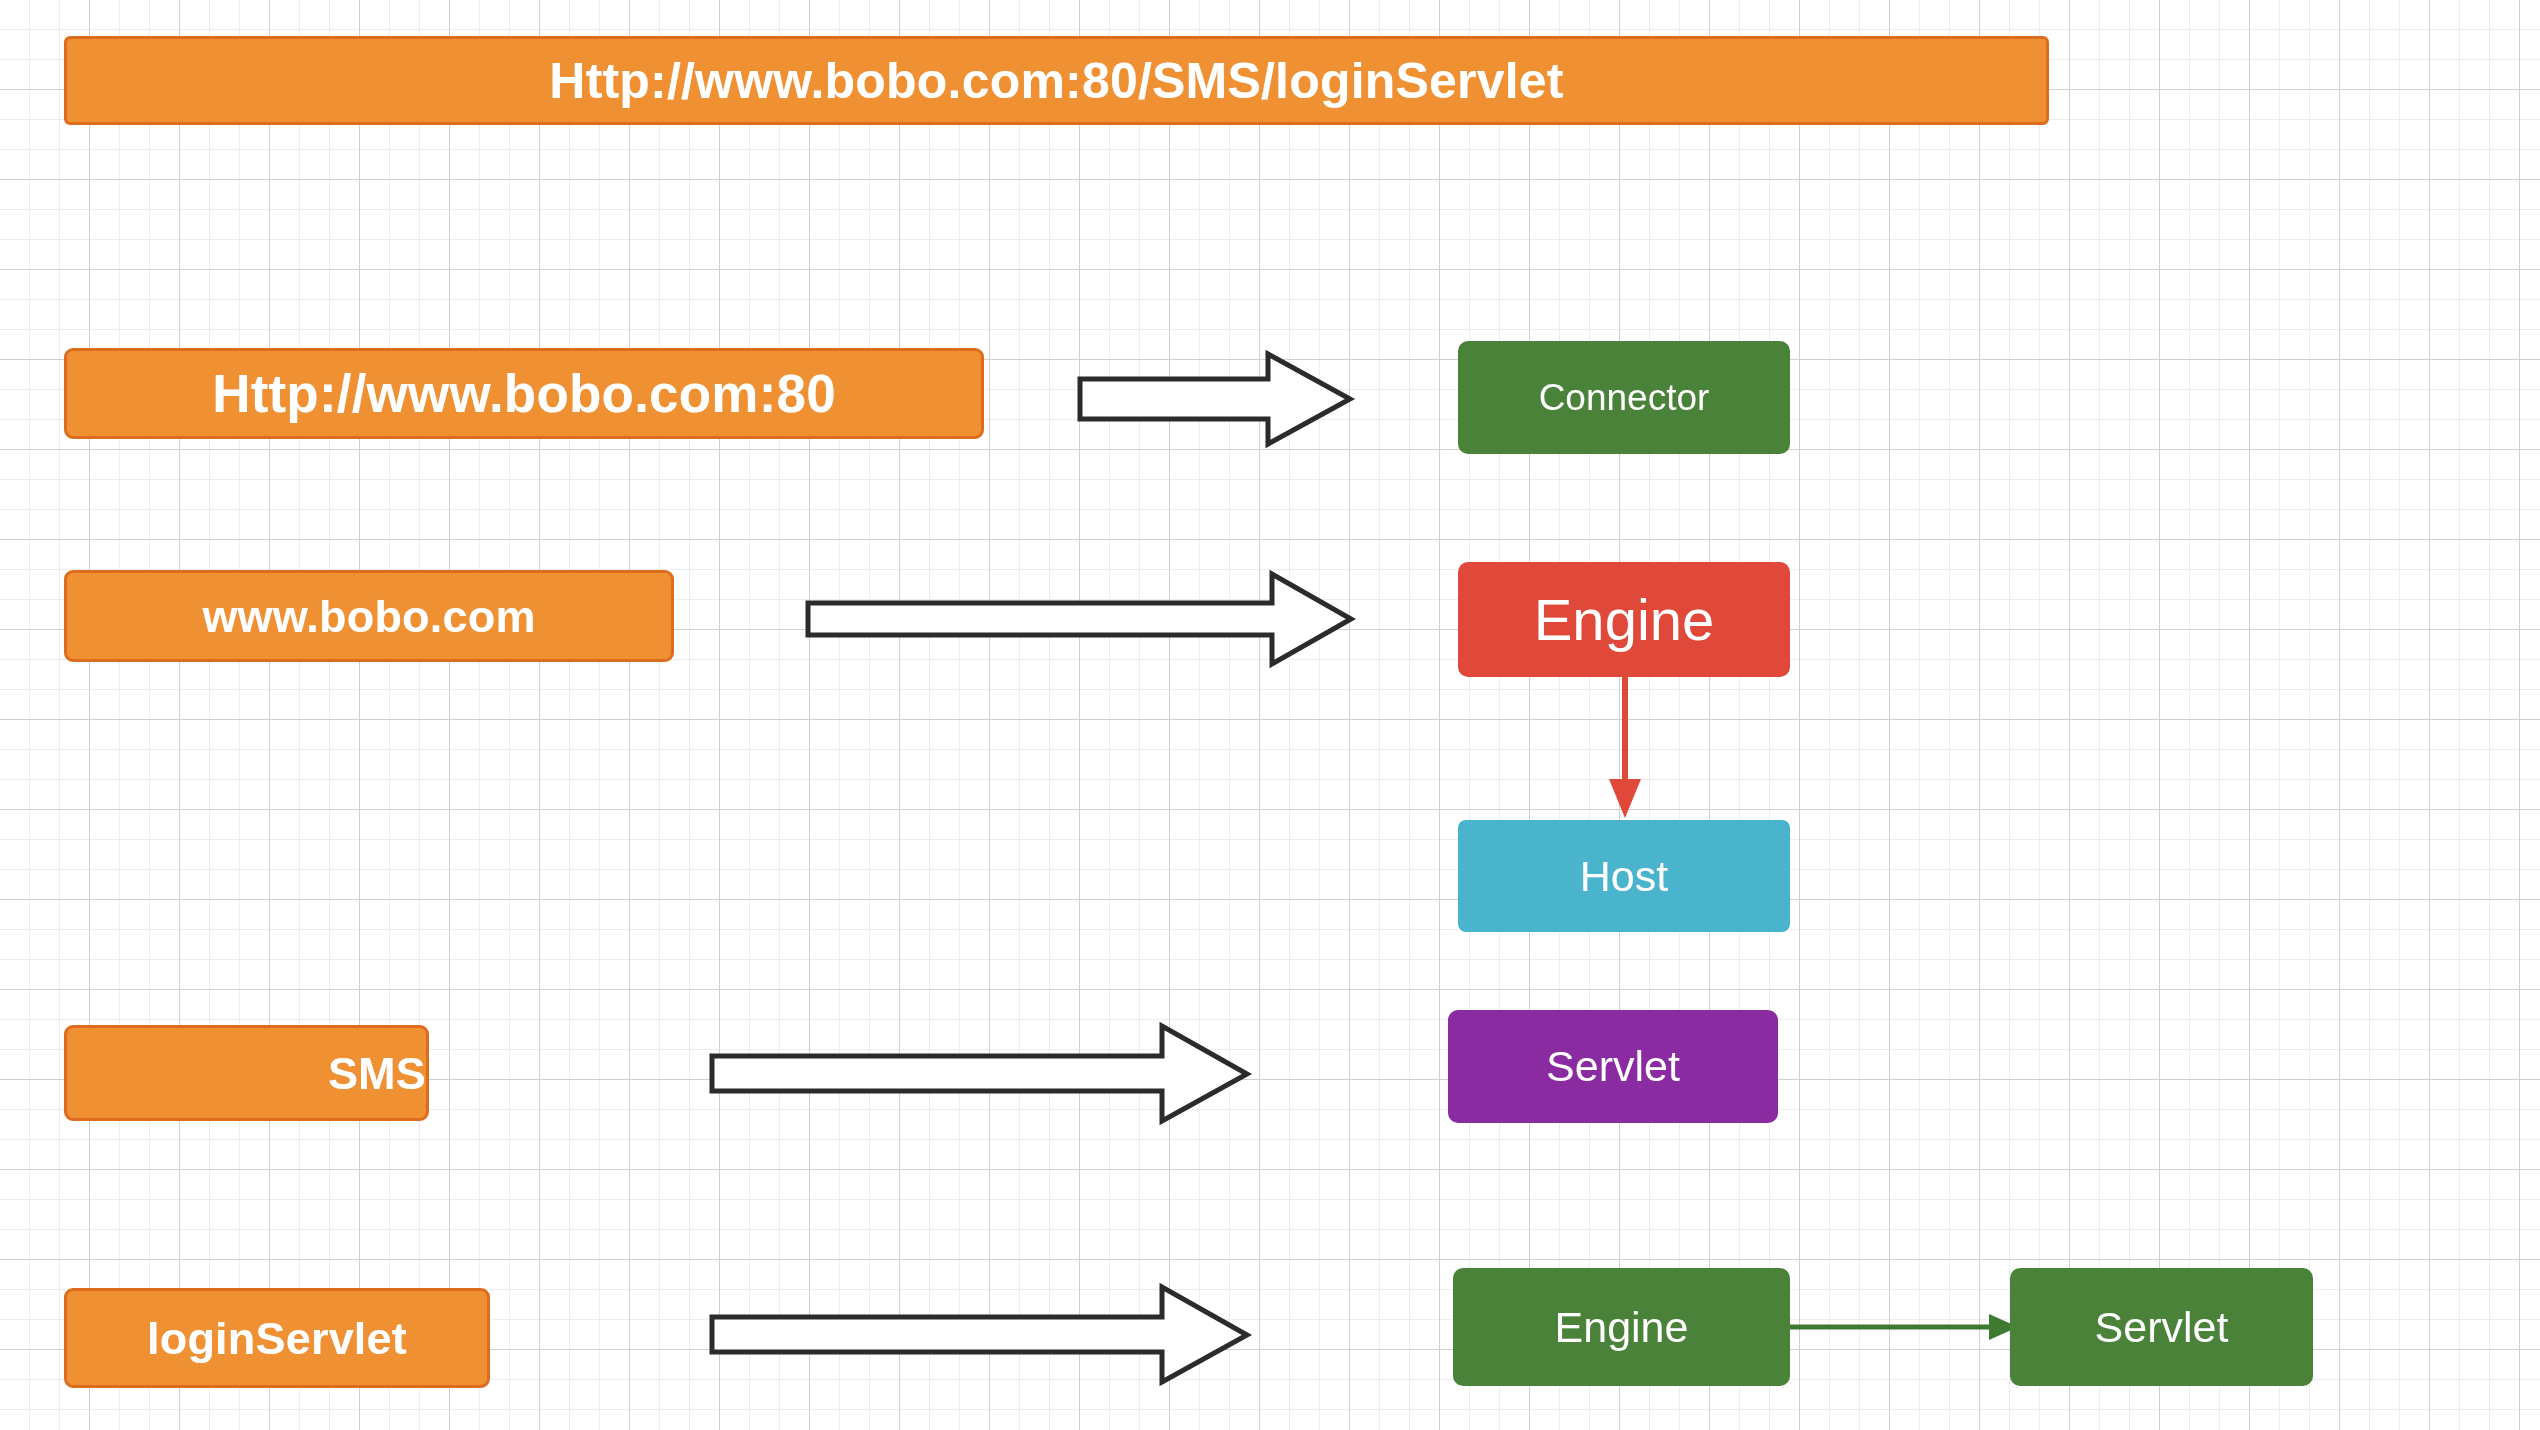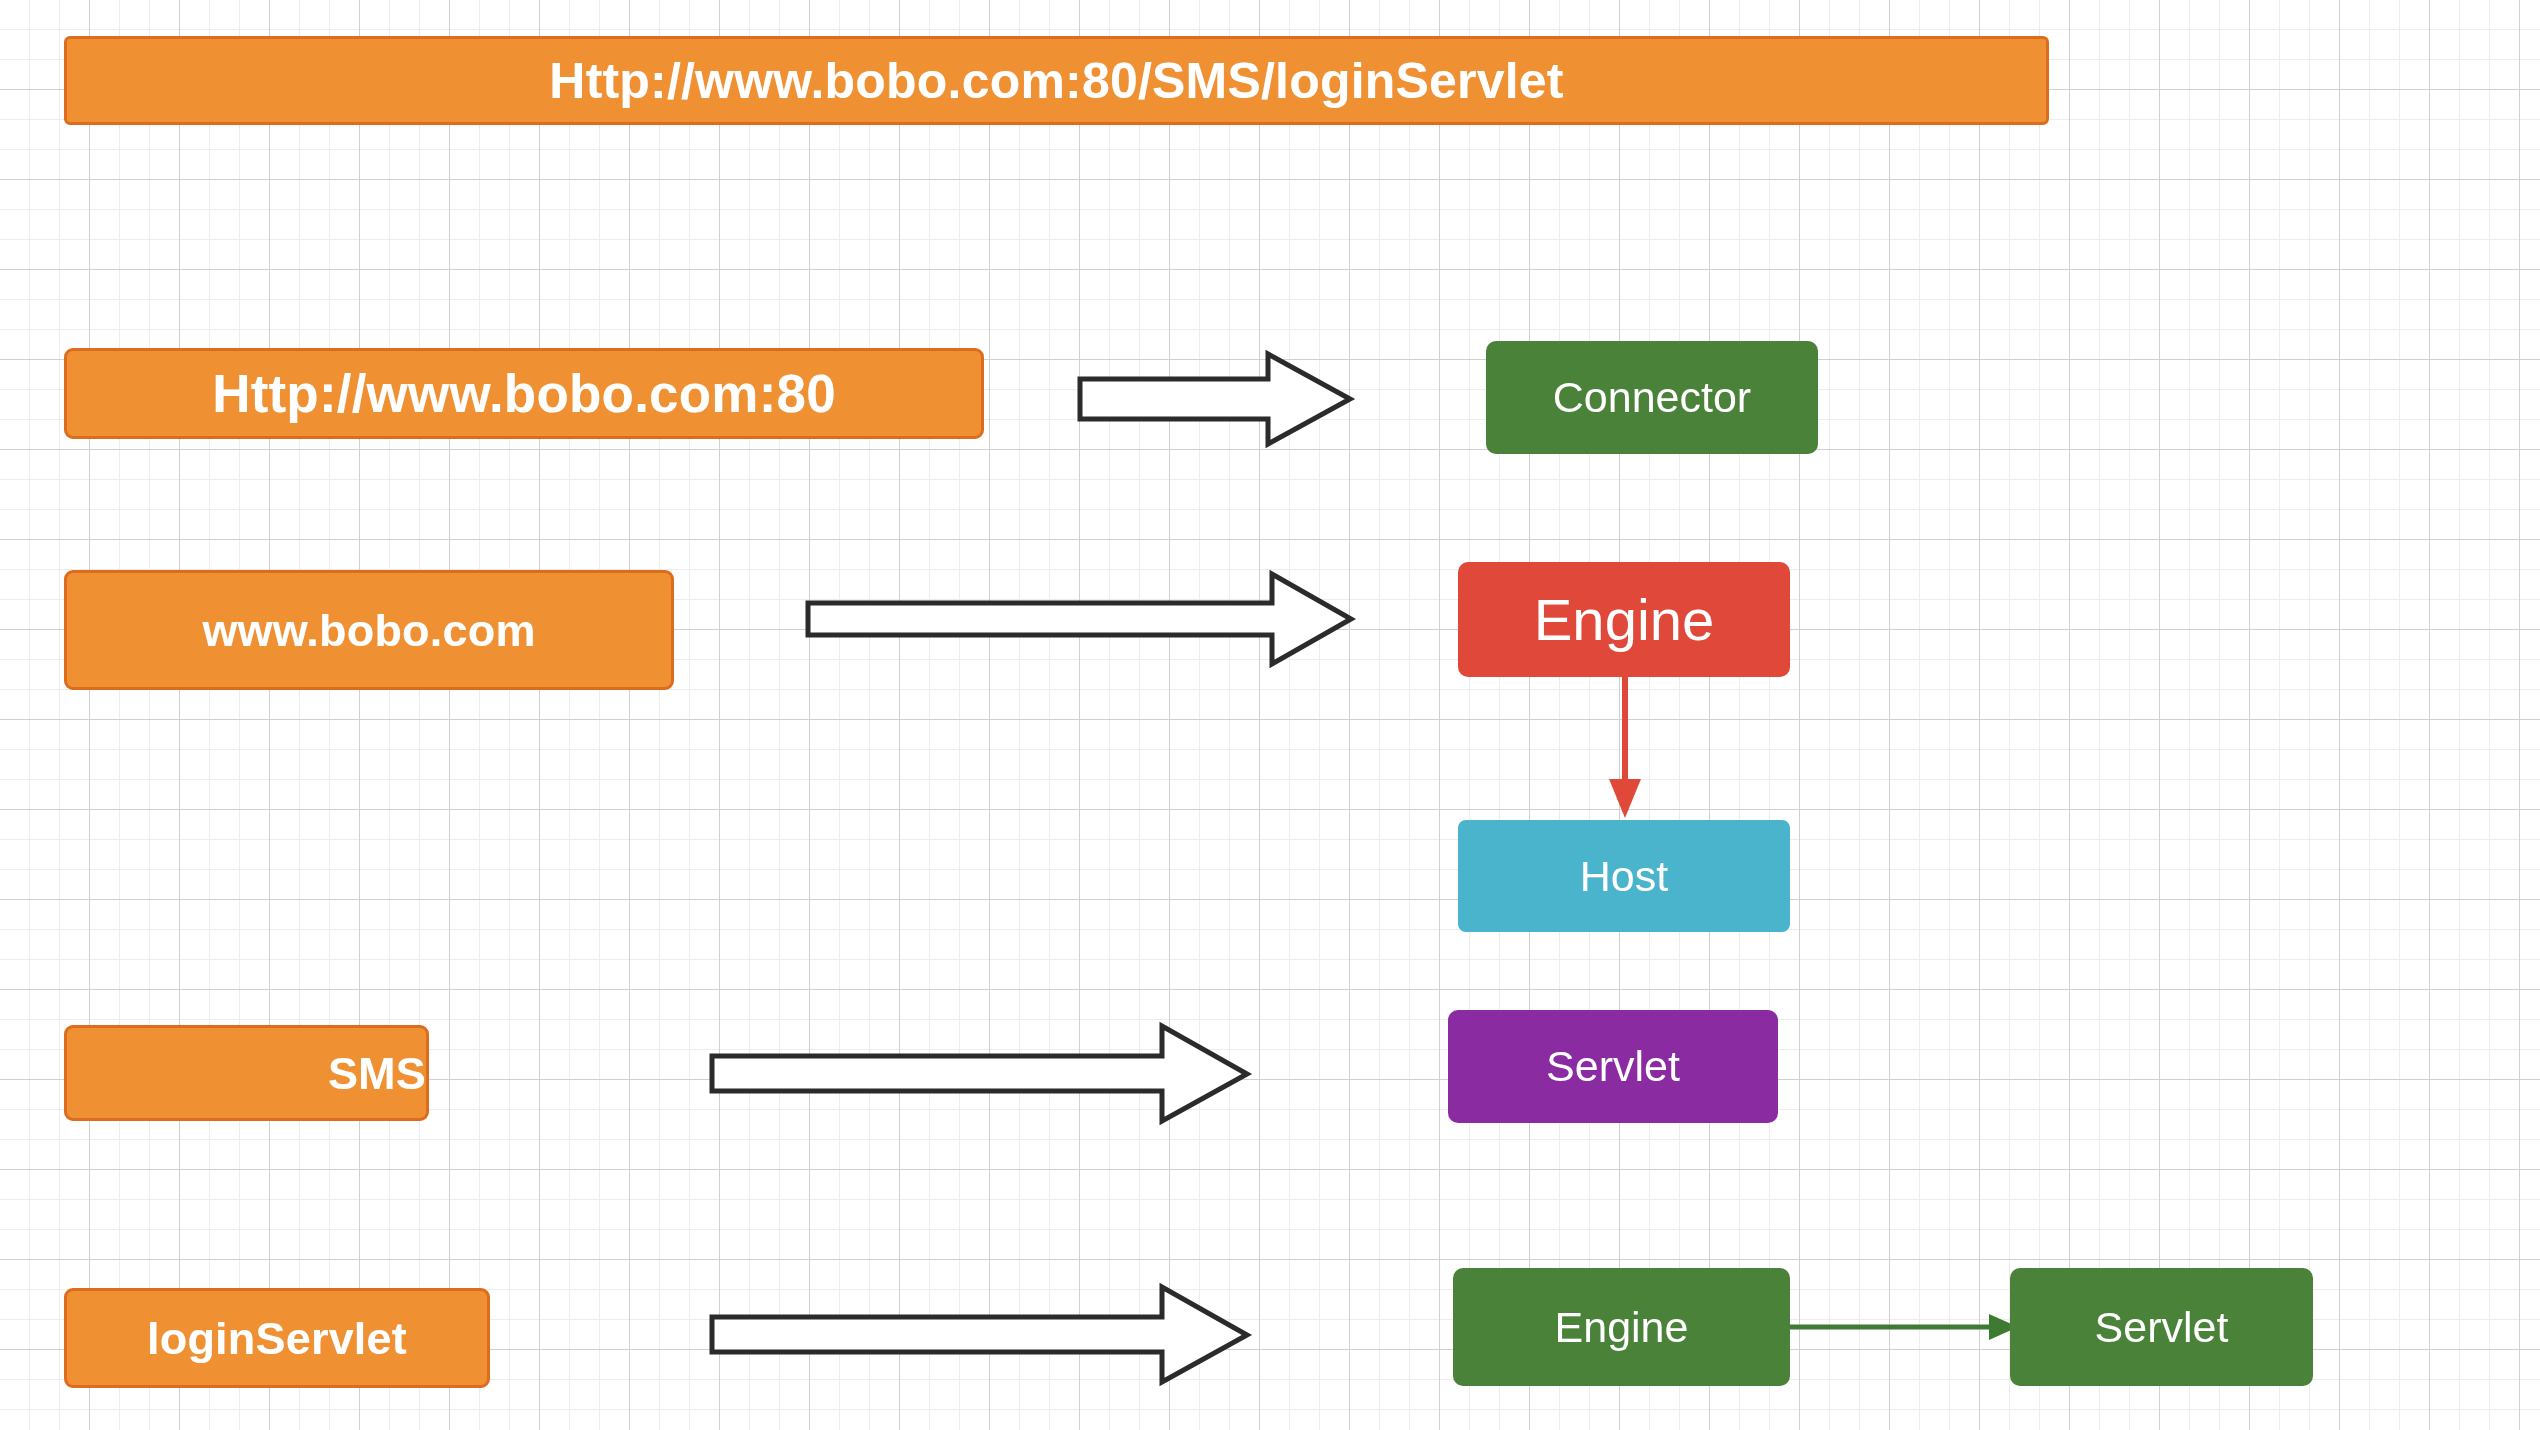--- a/index.html
+++ b/index.html
@@ -68,21 +68,21 @@
 <div id="canvas">
 
   <div class="box orange" style="left:64px; top:36px; width:1985px; height:89px; font-size:50px; border-radius:6px;">
     <span>Http://www.bobo.com:80/SMS/loginServlet</span>
   </div>
 
   <div class="box orange" style="left:64px; top:348px; width:920px; height:91px; font-size:53px;">
     <span>Http://www.bobo.com:80</span>
   </div>
 
-  <div class="box orange" style="left:64px; top:570px; width:610px; height:120px; font-size:45px;">
+  <div class="box orange" style="left:64px; top:570px; width:610px; height:92px; font-size:45px;">
     <span>www.bobo.com</span>
   </div>
 
   <div class="box orange" style="left:64px; top:1025px; width:365px; height:96px; font-size:45px;justify-content:flex-end;">
     <span>SMS</span>
   </div>
 
   <div class="box orange" style="left:64px; top:1288px; width:426px; height:100px; font-size:45px;">
     <span>loginServlet</span>
   </div>
@@ -104,21 +104,21 @@
       <path d="M2,34 L452,34 L452,4 L537,52 L452,99 L452,69 L2,69 Z" fill="#ffffff" stroke="#2b2b2b" stroke-width="5" stroke-linejoin="miter" vector-effect="non-scaling-stroke"></path>
     </svg>
   </div>
 
   <div class="blockarrow" style="left:710px; top:1283px; width:540px; height:102px;">
     <svg width="540" height="102" viewBox="0 0 540 102">
       <path d="M2,34 L452,34 L452,4 L537,52 L452,99 L452,69 L2,69 Z" fill="#ffffff" stroke="#2b2b2b" stroke-width="5" stroke-linejoin="miter" vector-effect="non-scaling-stroke"></path>
     </svg>
   </div>
 
-  <div class="box green" style="left:1458px; top:341px; width:332px; height:113px; font-size:43px;margin-left:28px;">
+  <div class="box green" style="left:1458px; top:341px; width:332px; height:113px; font-size:37px;">
     <span>Connector</span>
   </div>
 
   <div class="box red" style="left:1458px; top:562px; width:332px; height:115px; font-size:58px;">
     <span>Engine</span>
   </div>
 
   <div class="thinarrow" style="left:1598px; top:675px; width:54px; height:145px;">
     <svg width="54" height="145" viewBox="0 0 54 145">
       <line x1="27" y1="0" x2="27" y2="112" stroke="#e0483a" stroke-width="6"></line>

